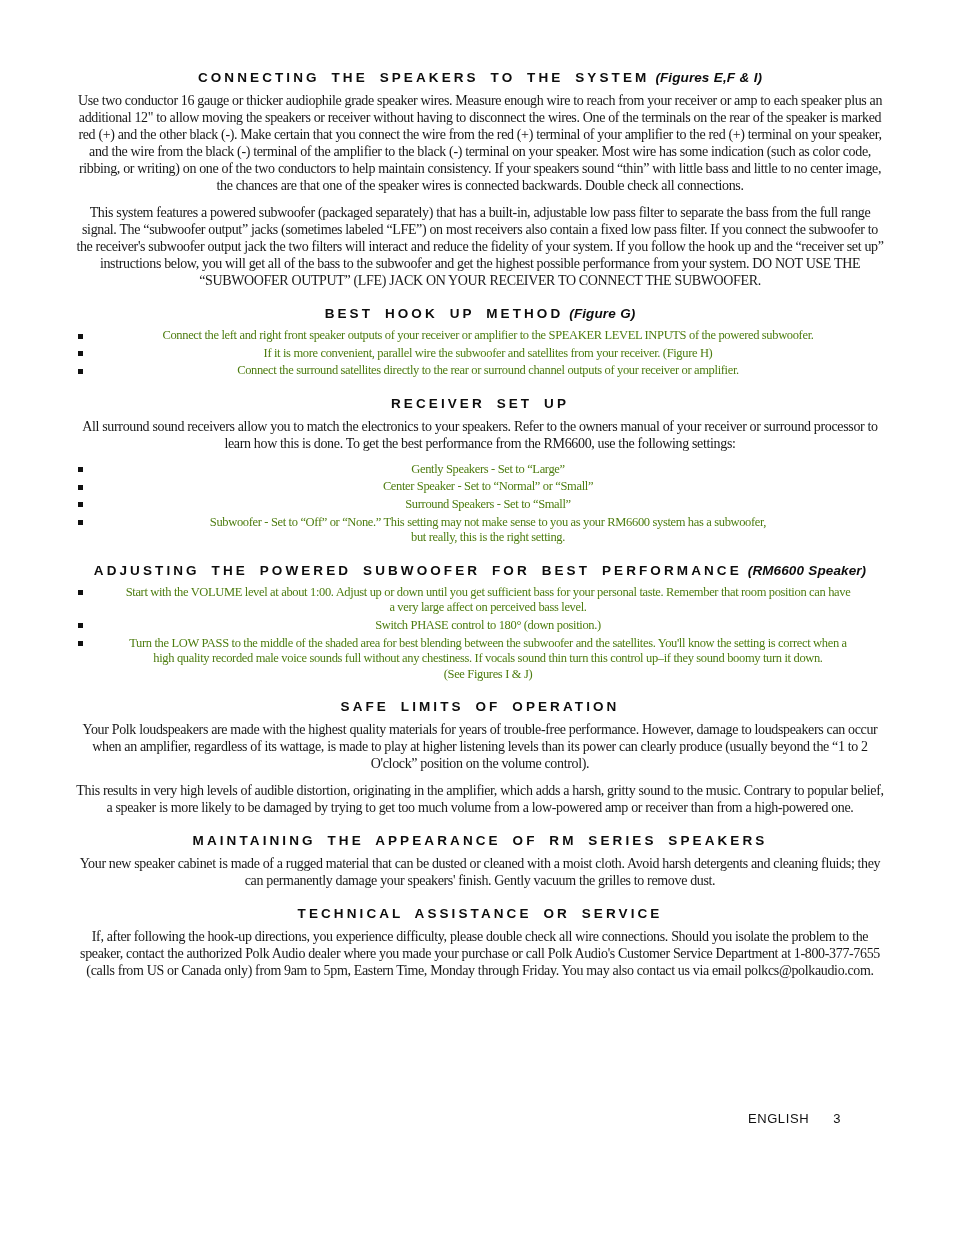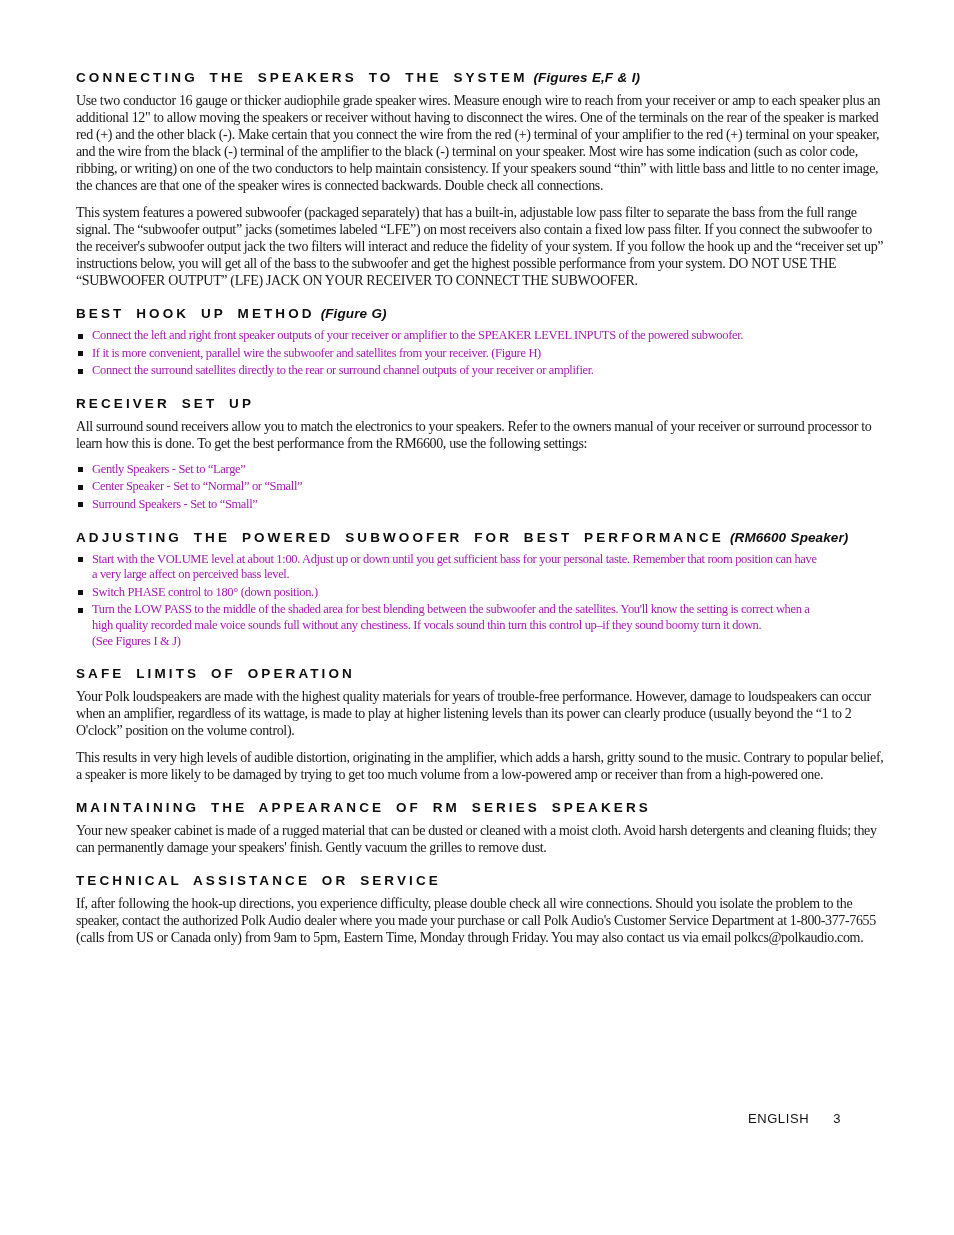--- a/index.html
+++ b/index.html
@@ -7,20 +7,21 @@
     padding: 0;
     background: #ffffff;
   }
   .page {
     position: relative;
     width: 954px;
     height: 1178px;
     background: #ffffff;
     overflow: hidden;
     color: #1a1a1a;
+    text-align: center;
   }
   .content {
     position: absolute;
     left: 76px;
     top: 70px;
     width: 808px;
   }
   .doc-section { margin: 0; }
   .section-heading {
     margin: 17px 0 7px 0;
@@ -56,21 +57,21 @@
     padding: 0;
   }
   .bullet-item {
     position: relative;
     padding-left: 16px;
     margin: 0 0 2px 0;
     font-family: "Liberation Serif", serif;
     font-size: 12.5px;
     letter-spacing: -0.35px;
     line-height: 15.6px;
-    color: #a21caf;
+    color: #4d7c0f;
     white-space: pre-line;
   }
   .bullet-item::before {
     content: "";
     position: absolute;
     left: 2px;
     top: 5.5px;
     width: 5px;
     height: 5px;
     background: #111111;
@@ -105,20 +106,22 @@
           <li class="bullet-item">Connect the surround satellites directly to the rear or surround channel outputs of your receiver or amplifier.</li>
         </ul>
       </section>
       <section class="doc-section">
         <h2 class="section-heading"><span class="heading-text">RECEIVER SET UP</span></h2>
         <p class="body-para">All surround sound receivers allow you to match the electronics to your speakers. Refer to the owners manual of your receiver or surround processor to learn how this is done. To get the best performance from the RM6600, use the following settings:</p>
         <ul class="bullet-list">
           <li class="bullet-item">Gently Speakers - Set to “Large”</li>
           <li class="bullet-item">Center Speaker - Set to “Normal” or “Small”</li>
           <li class="bullet-item">Surround Speakers - Set to “Small”</li>
+          <li class="bullet-item">Subwoofer - Set to “Off” or “None.” This setting may not make sense to you as your RM6600 system has a subwoofer,
+but really, this is the right setting.</li>
         </ul>
       </section>
       <section class="doc-section">
         <h2 class="section-heading"><span class="heading-text">ADJUSTING THE POWERED SUBWOOFER FOR BEST PERFORMANCE</span><span class="heading-note">(RM6600 Speaker)</span></h2>
         <ul class="bullet-list">
           <li class="bullet-item">Start with the VOLUME level at about 1:00. Adjust up or down until you get sufficient bass for your personal taste. Remember that room position can have
 a very large affect on perceived bass level.</li>
           <li class="bullet-item">Switch PHASE control to 180° (down position.)</li>
           <li class="bullet-item">Turn the LOW PASS to the middle of the shaded area for best blending between the subwoofer and the satellites. You'll know the setting is correct when a
 high quality recorded male voice sounds full without any chestiness. If vocals sound thin turn this control up–if they sound boomy turn it down.

